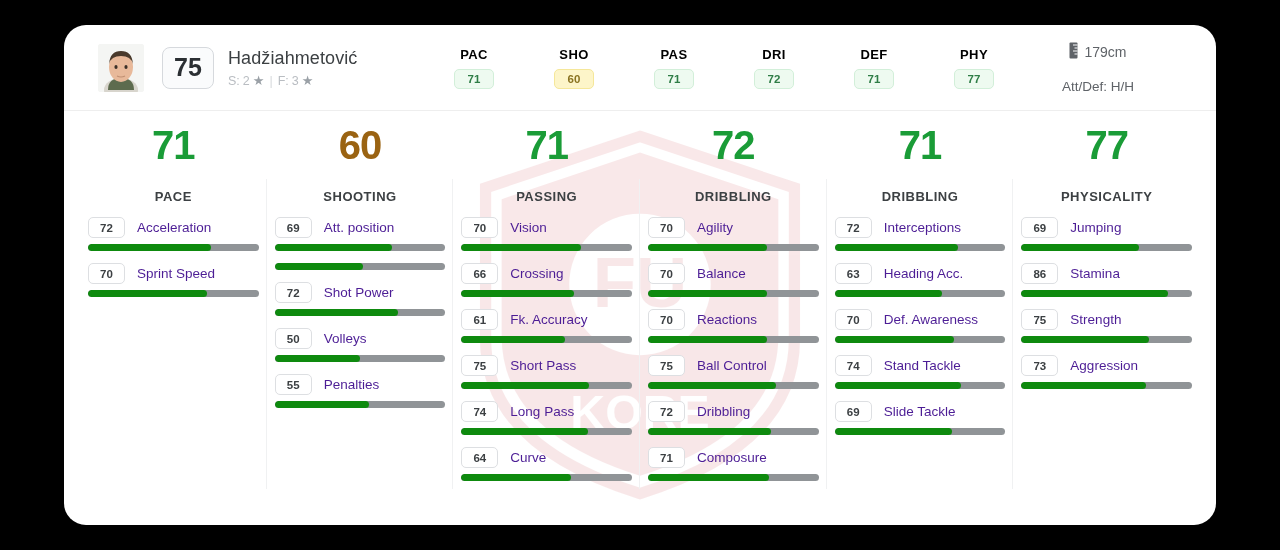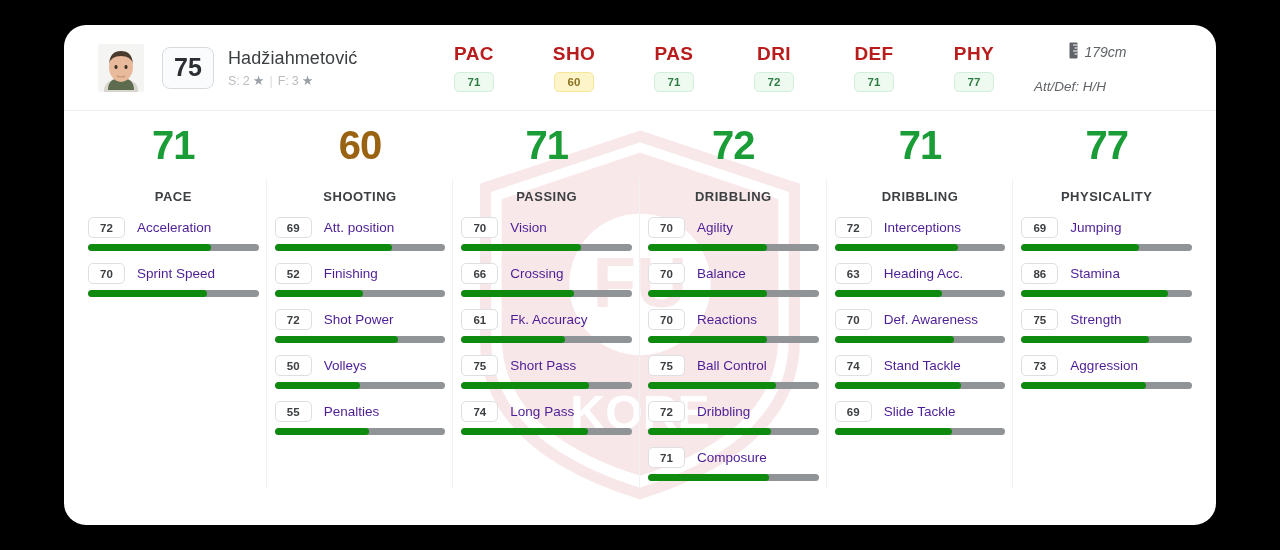--- a/index.html
+++ b/index.html
@@ -77,34 +77,34 @@
   #top-attrs {
     display: flex;
     flex: 1 1 auto;
     justify-content: space-around;
     align-items: center;
     margin: 0 10px 0 26px;
     max-width: 600px;
   }
   .attr { text-align: center; width: 76px; }
   .attr-label {
-    font-size: 19px; font-weight: bold; color: #b91c1c;
+    font-size: 13px; font-weight: bold; color: #000000;
     letter-spacing: .4px;
   }
   .attr-chip {
     margin: 7px auto 0;
     width: 40px; height: 20px;
     border-radius: 5px;
     display: flex; align-items: center; justify-content: center;
     font-size: 11.5px; font-weight: bold;
   }
   .chip-green { background: #eefaf0; border: 1px solid #d2efd9; color: #2f7d46; }
   .chip-yellow { background: #fdf5c9; border: 1px solid #f5e79a; color: #8a7321; }
 
-  #meta { flex: 0 0 auto; min-width: 128px; font-style: italic; }
+  #meta { text-align: center; flex: 0 0 auto; min-width: 128px; }
   #height-row {
     display: flex; align-items: center; justify-content: center; gap: 6px;
     font-size: 14px; color: #5f6368;
   }
   #workrate { margin-top: 17px; font-size: 13.5px; color: #5f6368; }
 
   
   #categories {
     position: relative;
     display: flex;
@@ -273,24 +273,20 @@
           <div class="stat">
             <div class="stat-top">
               <div class="stat-val">69</div>
               <div class="stat-name">Att. position</div>
             </div>
             <div class="bar">
               <div class="bar-fill" style="width:69%"></div>
             </div>
           </div>
           <div class="stat">
-            <div class="stat-top">
-              <div class="stat-val">52</div>
-              <div class="stat-name">Finishing</div>
-            </div>
             <div class="bar">
               <div class="bar-fill" style="width:52%"></div>
             </div>
           </div>
           <div class="stat">
             <div class="stat-top">
               <div class="stat-val">72</div>
               <div class="stat-name">Shot Power</div>
             </div>
             <div class="bar">
@@ -359,20 +355,29 @@
           </div>
           <div class="stat">
             <div class="stat-top">
               <div class="stat-val">74</div>
               <div class="stat-name">Long Pass</div>
             </div>
             <div class="bar">
               <div class="bar-fill" style="width:74%"></div>
             </div>
           </div>
+          <div class="stat">
+            <div class="stat-top">
+              <div class="stat-val">64</div>
+              <div class="stat-name">Curve</div>
+            </div>
+            <div class="bar">
+              <div class="bar-fill" style="width:64%"></div>
+            </div>
+          </div>
         </div>
       </div>
       <div class="col">
         <div class="cat-score" style="color:#1a9c37">72</div>
         <div class="cat-name">DRIBBLING</div>
         <div class="stats">
           <div class="stat">
             <div class="stat-top">
               <div class="stat-val">70</div>
               <div class="stat-name">Agility</div>

